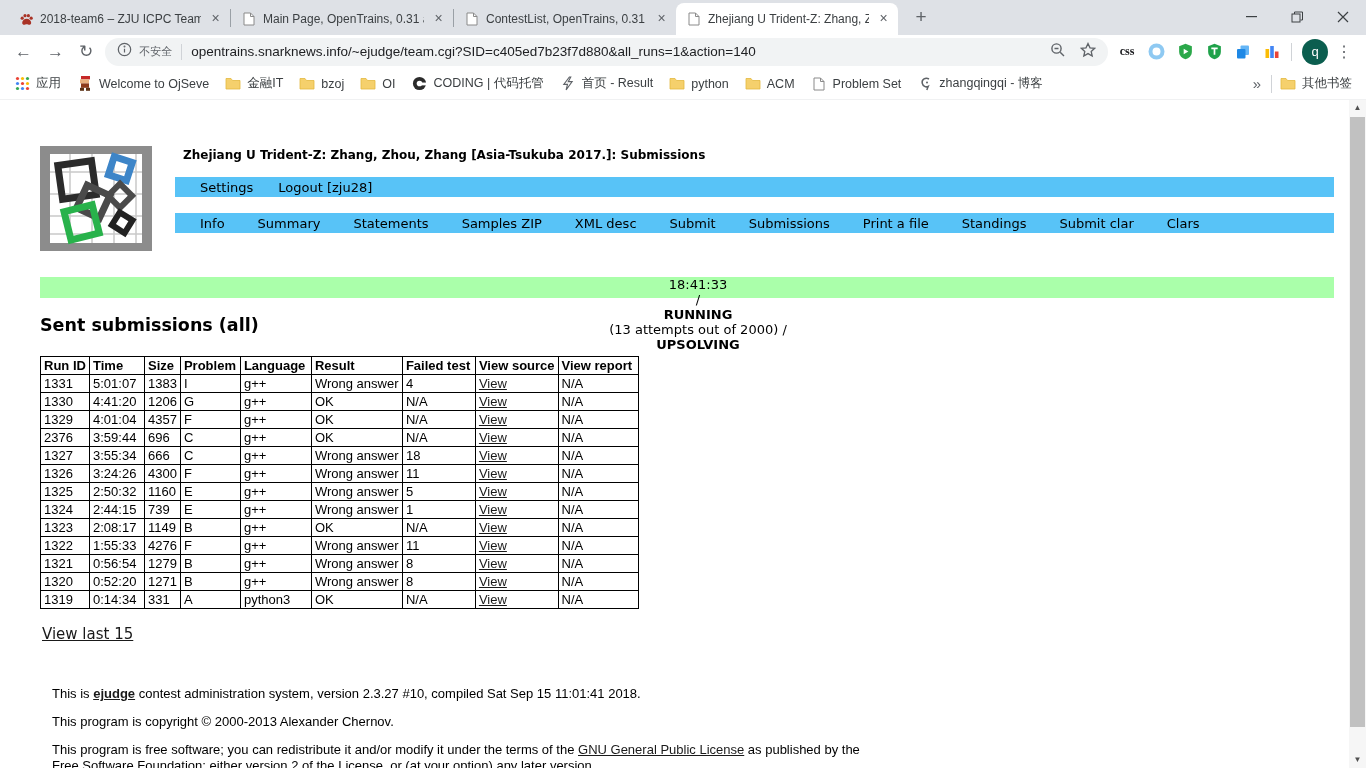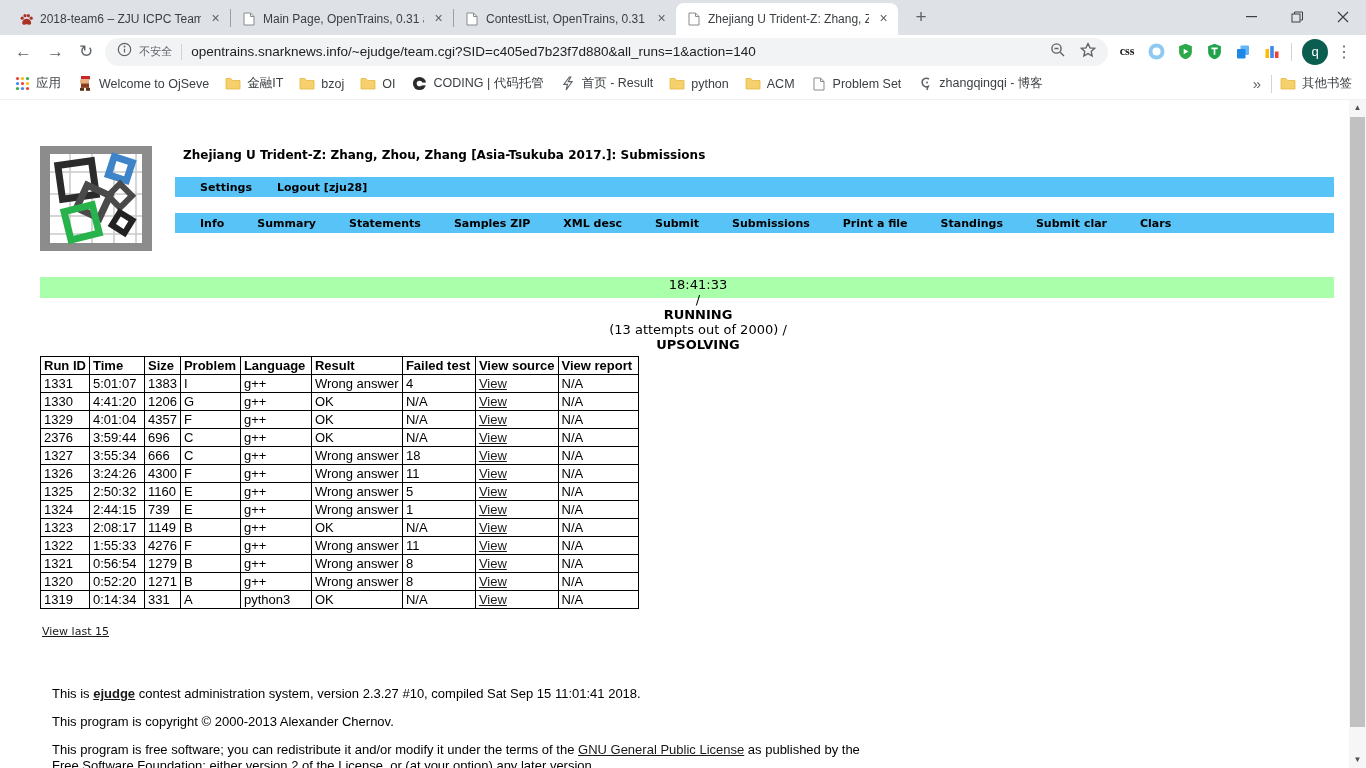--- a/index.html
+++ b/index.html
@@ -38,33 +38,33 @@
   .chev{color:#5F6368;font-size:15px;padding:0 10px;}
   .bm-sep{width:1px;height:18px;background:#D0D3D7;}
 
   
   .content{position:absolute;top:100px;left:0;right:0;bottom:0;background:#fff;font-family:"DejaVu Sans",sans-serif;}
   .logo{position:absolute;left:40px;top:46px;}
   .pagetitle{position:absolute;left:183px;top:48px;font-size:12px;font-weight:bold;color:#000;white-space:nowrap;}
   .bluebar{position:absolute;left:175px;right:32px;height:20px;display:flex;align-items:center;}
   .nav1{top:77px;}
   .nav2{top:113px;}
-  .nav-item{font-size:11px;font-weight:bold;color:#000;margin-left:25px;white-space:nowrap;}
+  .nav-item{font-size:13px;font-weight:normal;color:#000;margin-left:25px;white-space:nowrap;}
   .nav2 .nav-item{margin-left:0;margin-right:33px;}
   .nav2 .nav-item:first-child{margin-left:25px;}
   .statusbar{position:absolute;left:40px;right:32px;top:177px;height:21px;display:flex;align-items:center;font-size:13px;color:#000;padding-left:22px;box-sizing:border-box;flex-direction:column;}
   .statusbar span,.statusbar b{white-space:pre;}
   .h2{position:absolute;left:40px;top:215px;font-size:17.5px;font-weight:bold;color:#000;}
 
   table.runs{position:absolute;left:40px;top:256px;border-collapse:collapse;font-family:"Liberation Sans",sans-serif;font-size:13px;color:#000;}
   table.runs th,table.runs td{border:1px solid #000;padding:0 3px;height:17px;text-align:left;font-weight:normal;white-space:nowrap;}
   table.runs th{font-weight:bold;}
   .c0{width:42px}.c1{width:48px}.c2{width:28px}.c3{width:53px}.c4{width:64px}.c5{width:84px}.c6{width:66px}.c7{width:75px}.c8{width:73px}
   a.plink{color:#1a1a1a;text-decoration:underline;cursor:pointer;}
-  .viewlast{position:absolute;left:42px;top:525px;font-size:11px;}
+  .viewlast{position:absolute;left:42px;top:525px;font-size:15px;}
   .footer{position:absolute;left:52px;top:586px;font-size:13px;color:#000;font-family:"Liberation Sans",sans-serif;}
   .footer p{margin:0 0 12px 0;line-height:16px;max-width:832px;}
   .footer .blink{font-weight:bold;}
 
   
   .scrollbar{position:absolute;right:0;top:100px;bottom:0;width:17px;background:#F6F6F6;}
   .sb-arrow{position:absolute;left:0;width:17px;height:16px;color:#505050;font-size:8px;text-align:center;line-height:16px;}
   .sb-up{top:0;}
   .sb-down{bottom:0;}
   .sb-thumb{position:absolute;left:1px;top:17px;width:15px;height:610px;background:#C1C1C1;}
@@ -371,20 +371,21 @@
     </div>
 
   <div class="statusbar" style="background: rgb(170, 255, 170);">
     <span>18:41:33</span>
       <span> / </span>
       <b>RUNNING</b>
       <span> (13 attempts out of 2000) / </span>
       <b>UPSOLVING</b>
   </div>
 
+  <div class="h2">Sent submissions (all)</div>
 
   <table class="runs">
     <thead>
         <tr id="runs-head">
           <th class="c0">Run ID</th>
           <th class="c1">Time</th>
           <th class="c2">Size</th>
           <th class="c3">Problem</th>
           <th class="c4">Language</th>
           <th class="c5">Result</th>

